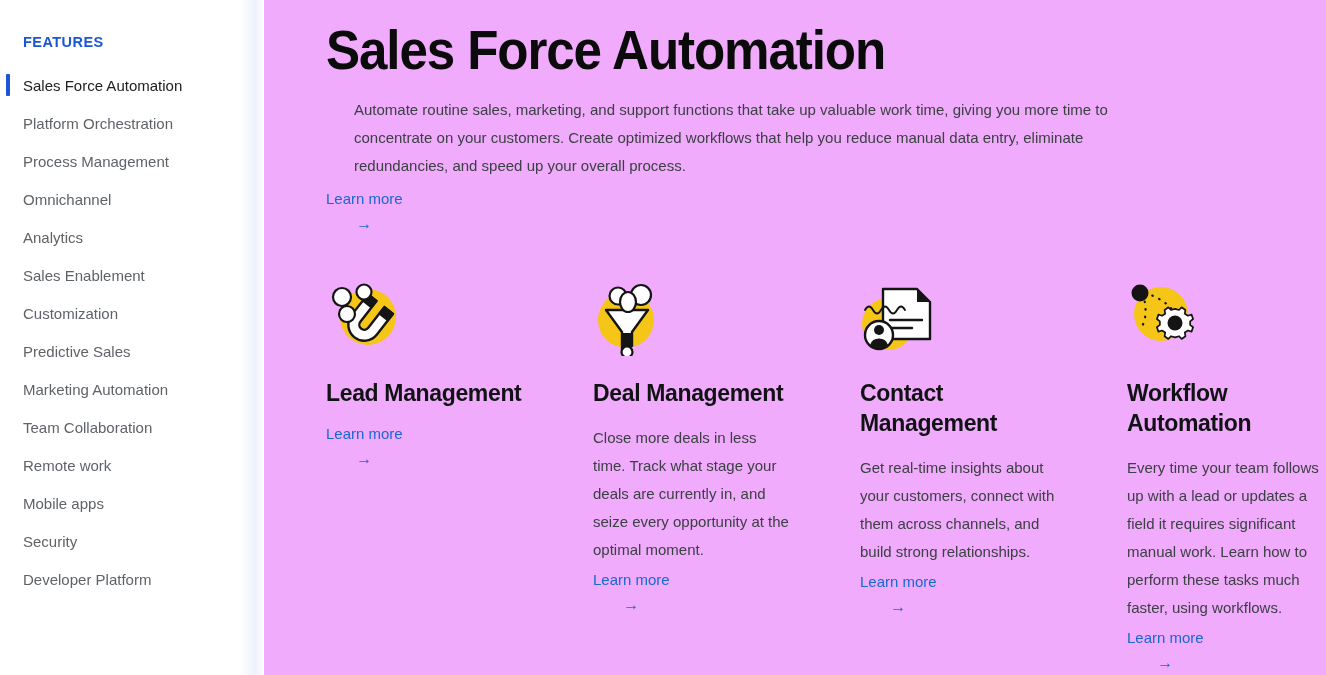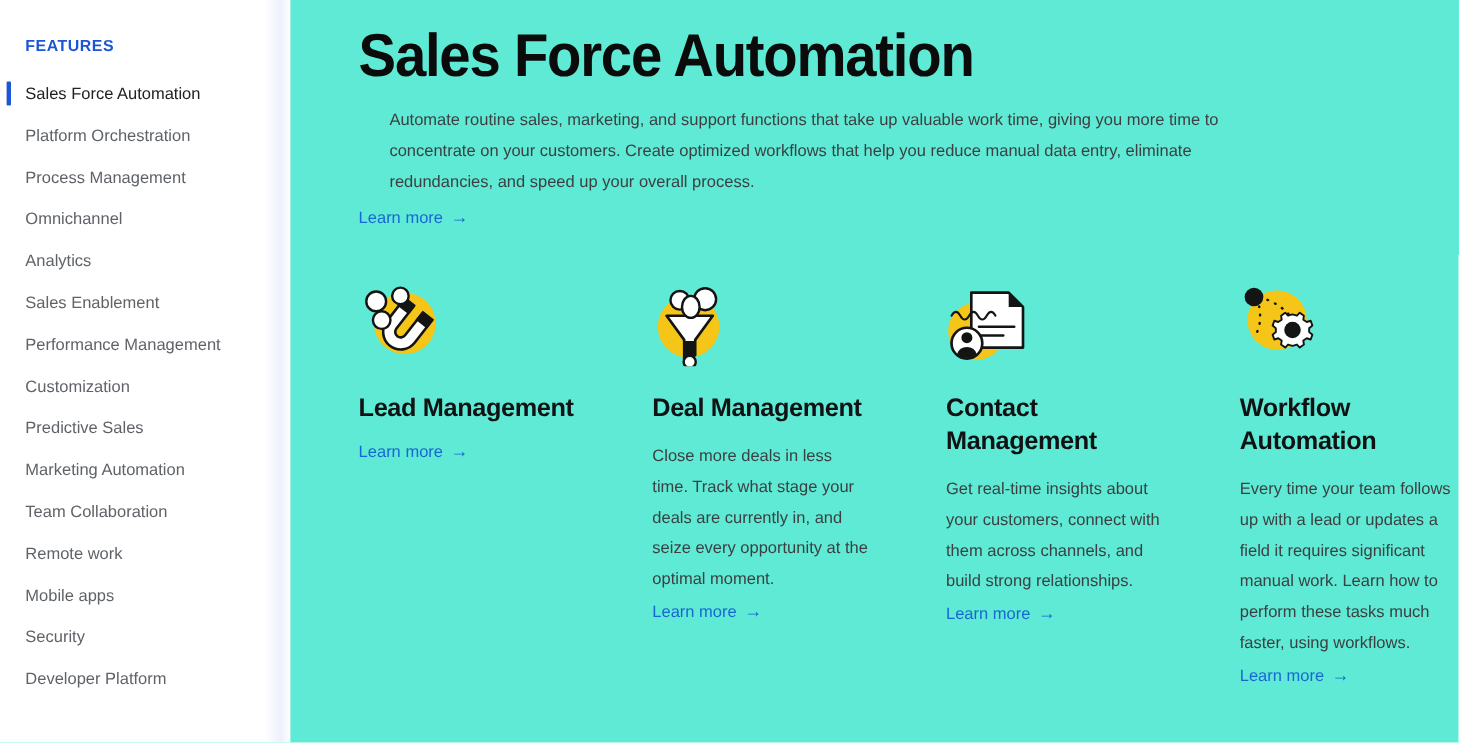--- a/index.html
+++ b/index.html
@@ -10,21 +10,21 @@
     background: #ffffff;
     font-family: "Liberation Sans", sans-serif;
     overflow: hidden;
   }
 
   .page {
     position: relative;
     width: 1326px;
     height: 675px;
     display: flex;
-    background: #5eead4;
+    background: #f0abfc;
   }
 
   
   .sidebar {
     position: relative;
     width: 264px;
     min-width: 264px;
     height: 675px;
     padding-top: 34px;
     background: #ffffff;
@@ -107,20 +107,21 @@
   .learn-more {
     display: inline-flex;
     align-items: center;
     gap: 7px;
     font-size: 15px;
     line-height: 20px;
     color: #1967d2;
     text-decoration: none;
     font-weight: 400;
     cursor: pointer;
+    flex-direction: column;
   }
   .learn-more .arrow {
     font-size: 16px;
     line-height: 16px;
     display: inline-block;
   }
 
   
   .cards {
     display: flex;
@@ -178,23 +179,20 @@
         <span>Process Management</span>
       </li>
       <li class="nav-item">
         <span>Omnichannel</span>
       </li>
       <li class="nav-item">
         <span>Analytics</span>
       </li>
       <li class="nav-item">
         <span>Sales Enablement</span>
-      </li>
-      <li class="nav-item">
-        <span>Performance Management</span>
       </li>
       <li class="nav-item">
         <span>Customization</span>
       </li>
       <li class="nav-item">
         <span>Predictive Sales</span>
       </li>
       <li class="nav-item">
         <span>Marketing Automation</span>
       </li>

